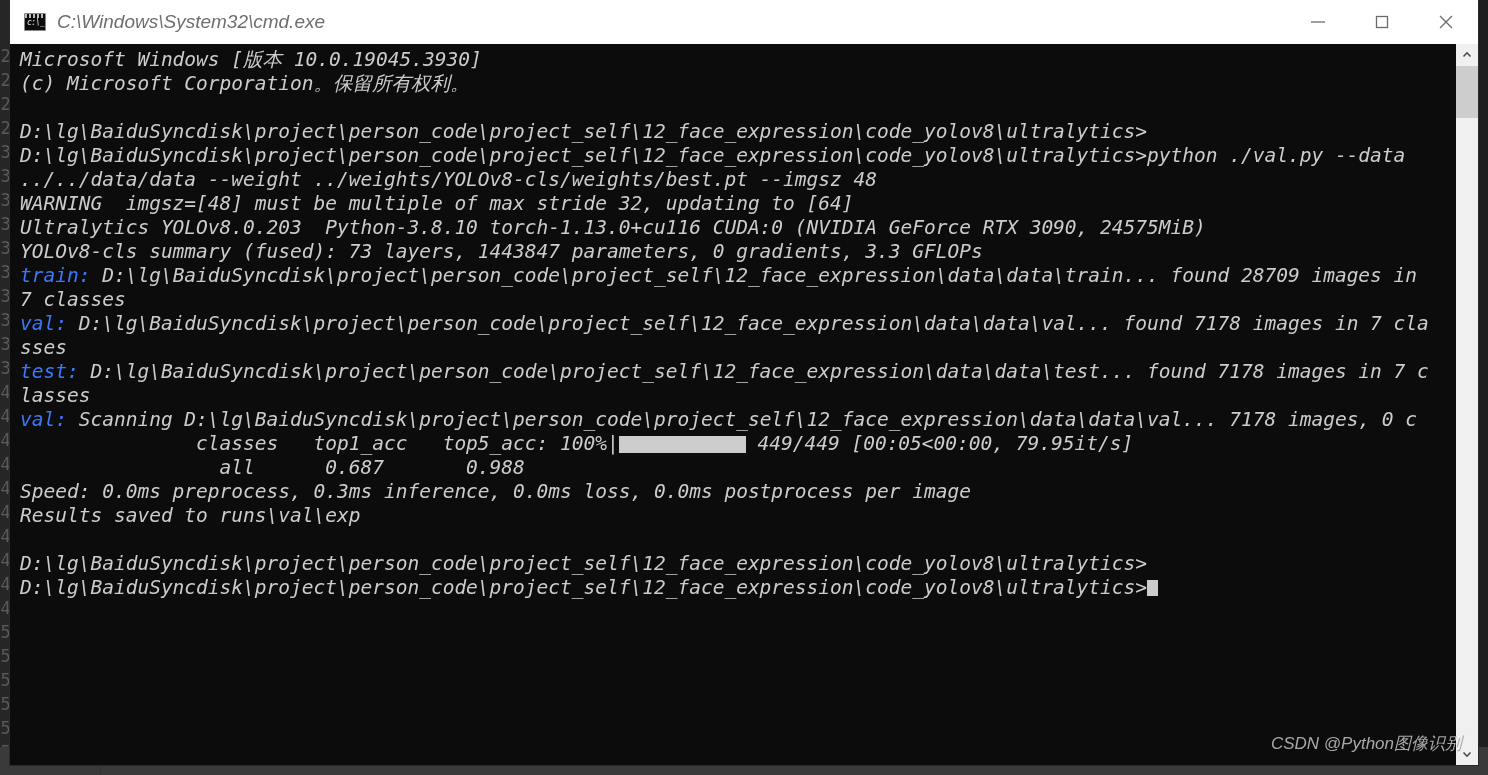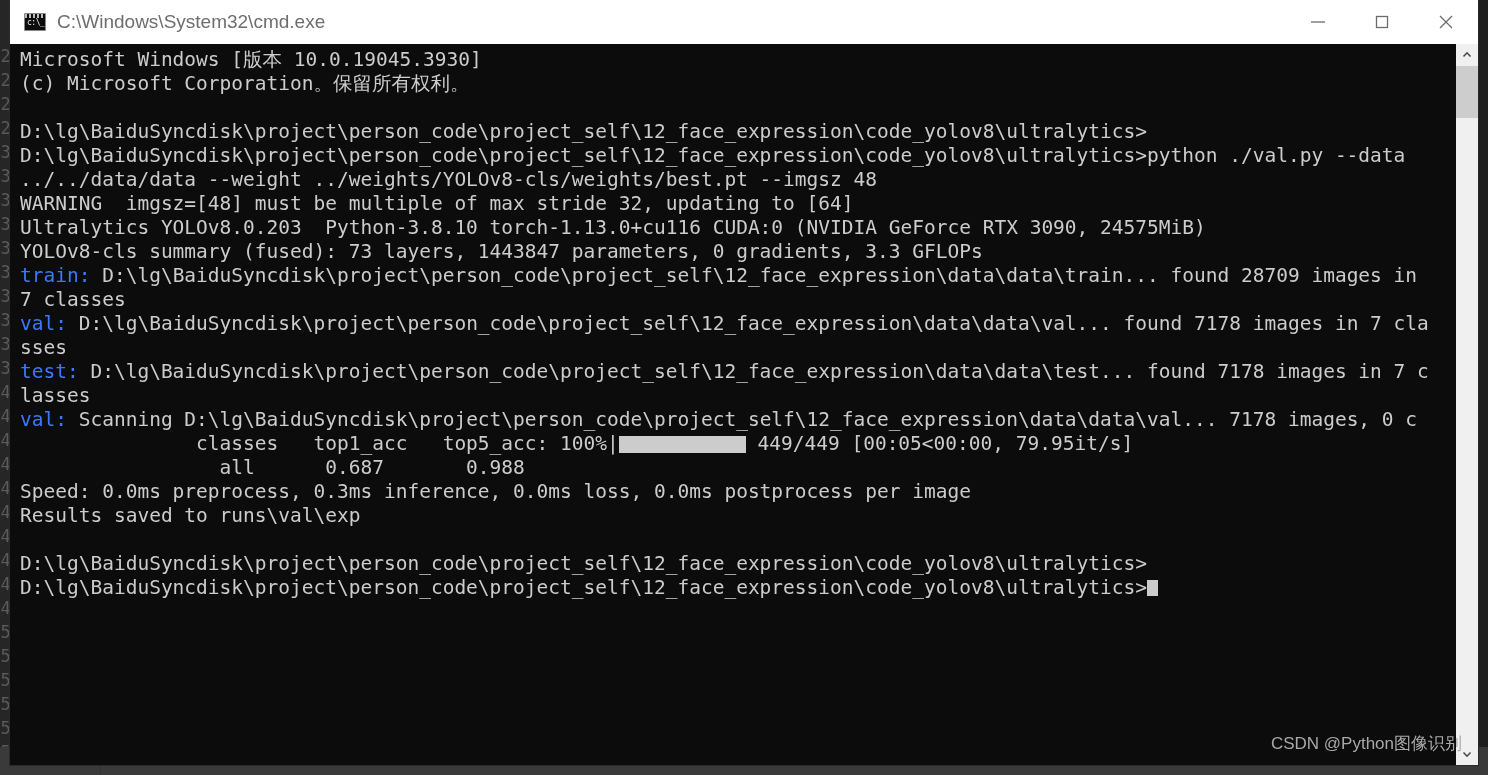--- a/index.html
+++ b/index.html
@@ -69,20 +69,21 @@
 
   
   #cmd-window {
     position: absolute;
     left: 10px;
     top: 0px;
     width: 1468px;
     height: 765px;
     background: #a3a3a3;
     box-shadow: 0 0 0 1px #2a2a2a;
+    font-style: italic;
   }
 
   
   #titlebar {
     position: relative;
     height: 44px;
     background: #ffffff;
     display: flex;
     align-items: center;
   }

